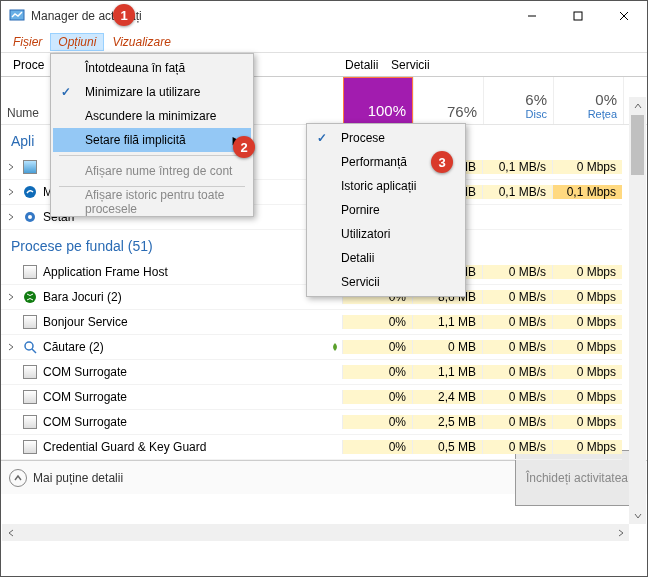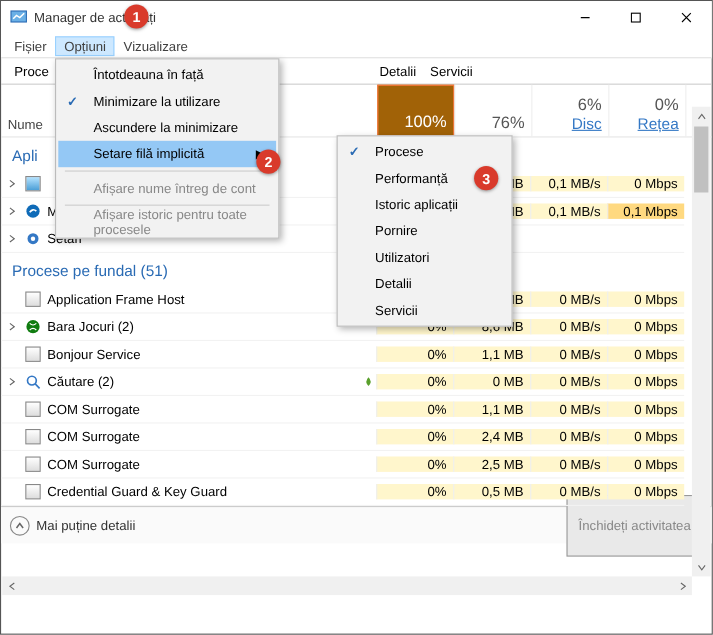--- a/index.html
+++ b/index.html
@@ -7,31 +7,31 @@
   .window { width: 648px; height: 577px; background: #fff; border: 1px solid #555; display: flex; flex-direction: column; position: relative; }
   .titlebar { height: 30px; background: #fff; display: flex; align-items: center; padding-left: 8px; position: relative; }
   .titlebar-icon { width: 16px; height: 16px; margin-right: 6px; }
   .titlebar-icon svg { width: 16px; height: 16px; }
   .title { font-size: 12px; color: #333; }
   .window-controls { margin-left: auto; display: flex; }
   .wc-btn { width: 46px; height: 30px; display: flex; align-items: center; justify-content: center; color: #000; }
   .wc-btn svg { width: 10px; height: 10px; }
   .wc-close { width: 46px; }
   .menubar { height: 22px; background: #fff; display: flex; align-items: center; padding: 0 4px; border-bottom: 1px solid #e0e0e0; }
-  .menubar span { padding: 2px 8px; font-size: 12px; color: #404040; }
+  .menubar span { padding: 2px 8px; font-size: 12px; color: #c2410c; font-style: italic; }
   .menubar span.active { background: #cde8ff; border: 1px solid #99d1ff; padding: 1px 7px; }
   .tabs { height: 24px; display: flex; align-items: flex-end; padding: 0 2px; border-bottom: 1px solid #ccc; position: relative; }
   .tabs span { padding: 4px 10px; font-size: 12px; color: #000; text-align: right; }
   .header { height: 48px; display: flex; border-bottom: 1px solid #e5e5e5; position: relative; }
   .col-name { flex: 1; display: flex; align-items: flex-end; padding: 0 6px 4px 6px; font-size: 12px; color: #444; }
   .col { width: 70px; display: flex; flex-direction: column; align-items: flex-end; justify-content: flex-end; padding: 4px 6px; font-size: 12px; border-left: 1px solid #eee; }
   .col .pct { font-size: 15px; color: #555; }
-  .col .lbl { font-size: 14px; color: #3478c5; text-decoration: underline; }
+  .col .lbl { font-size: 11px; color: #3478c5; }
   .col.hot .pct { color: #fff; }
-  .col.hot { background: #a16207; border: 1px solid #ff7a40; }
+  .col.hot { background: #a21caf; border: 1px solid #ff7a40; }
   .col.hot .lbl { color: #fff; }
   .col.last { width: 24px; border-left: 1px solid #eee; }
   .section { color: #2a6bb4; font-size: 14px; padding: 8px 10px 6px 10px; }
   .row { height: 25px; display: flex; align-items: center; border-bottom: 1px solid #f2f2f2; }
   .row .expand { width: 20px; display: flex; align-items: center; justify-content: center; color: #777; }
   .row .icon { width: 18px; display: flex; align-items: center; justify-content: center; }
   .row .icon .box { width: 14px; height: 14px; border: 1px solid #888; background: linear-gradient(#fff,#ddd); position: relative; }
   .row .name { flex: 1; padding-left: 4px; font-size: 12px; color: #000; }
   .row .leaf { width: 14px; display:flex; align-items:center; justify-content:center; }
   .cell { width: 70px; text-align: right; padding-right: 6px; font-size: 12px; border-left: 1px solid #eee; }

